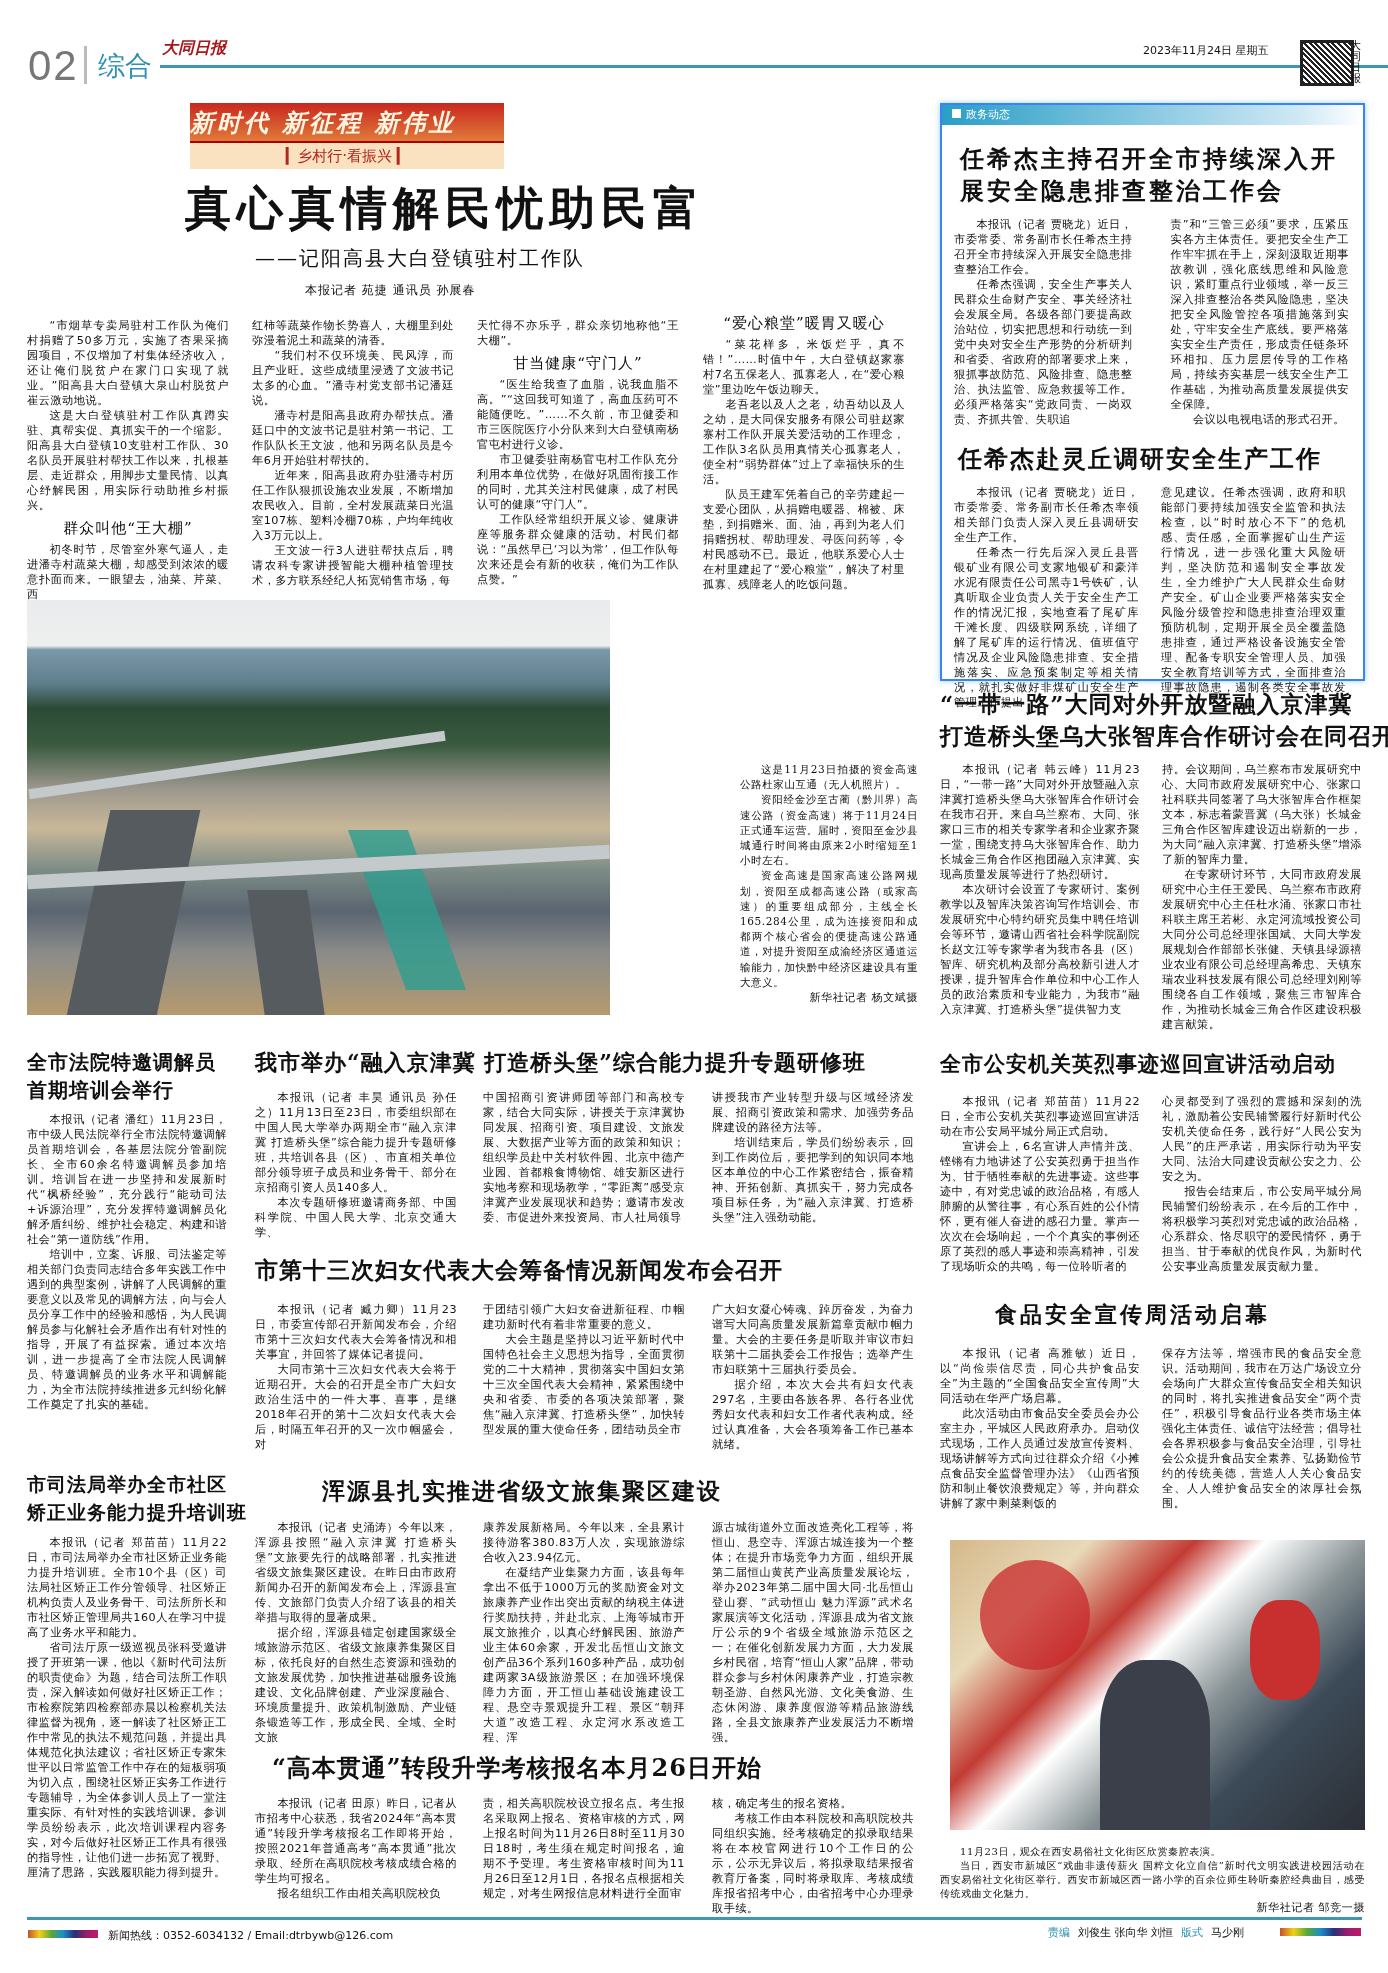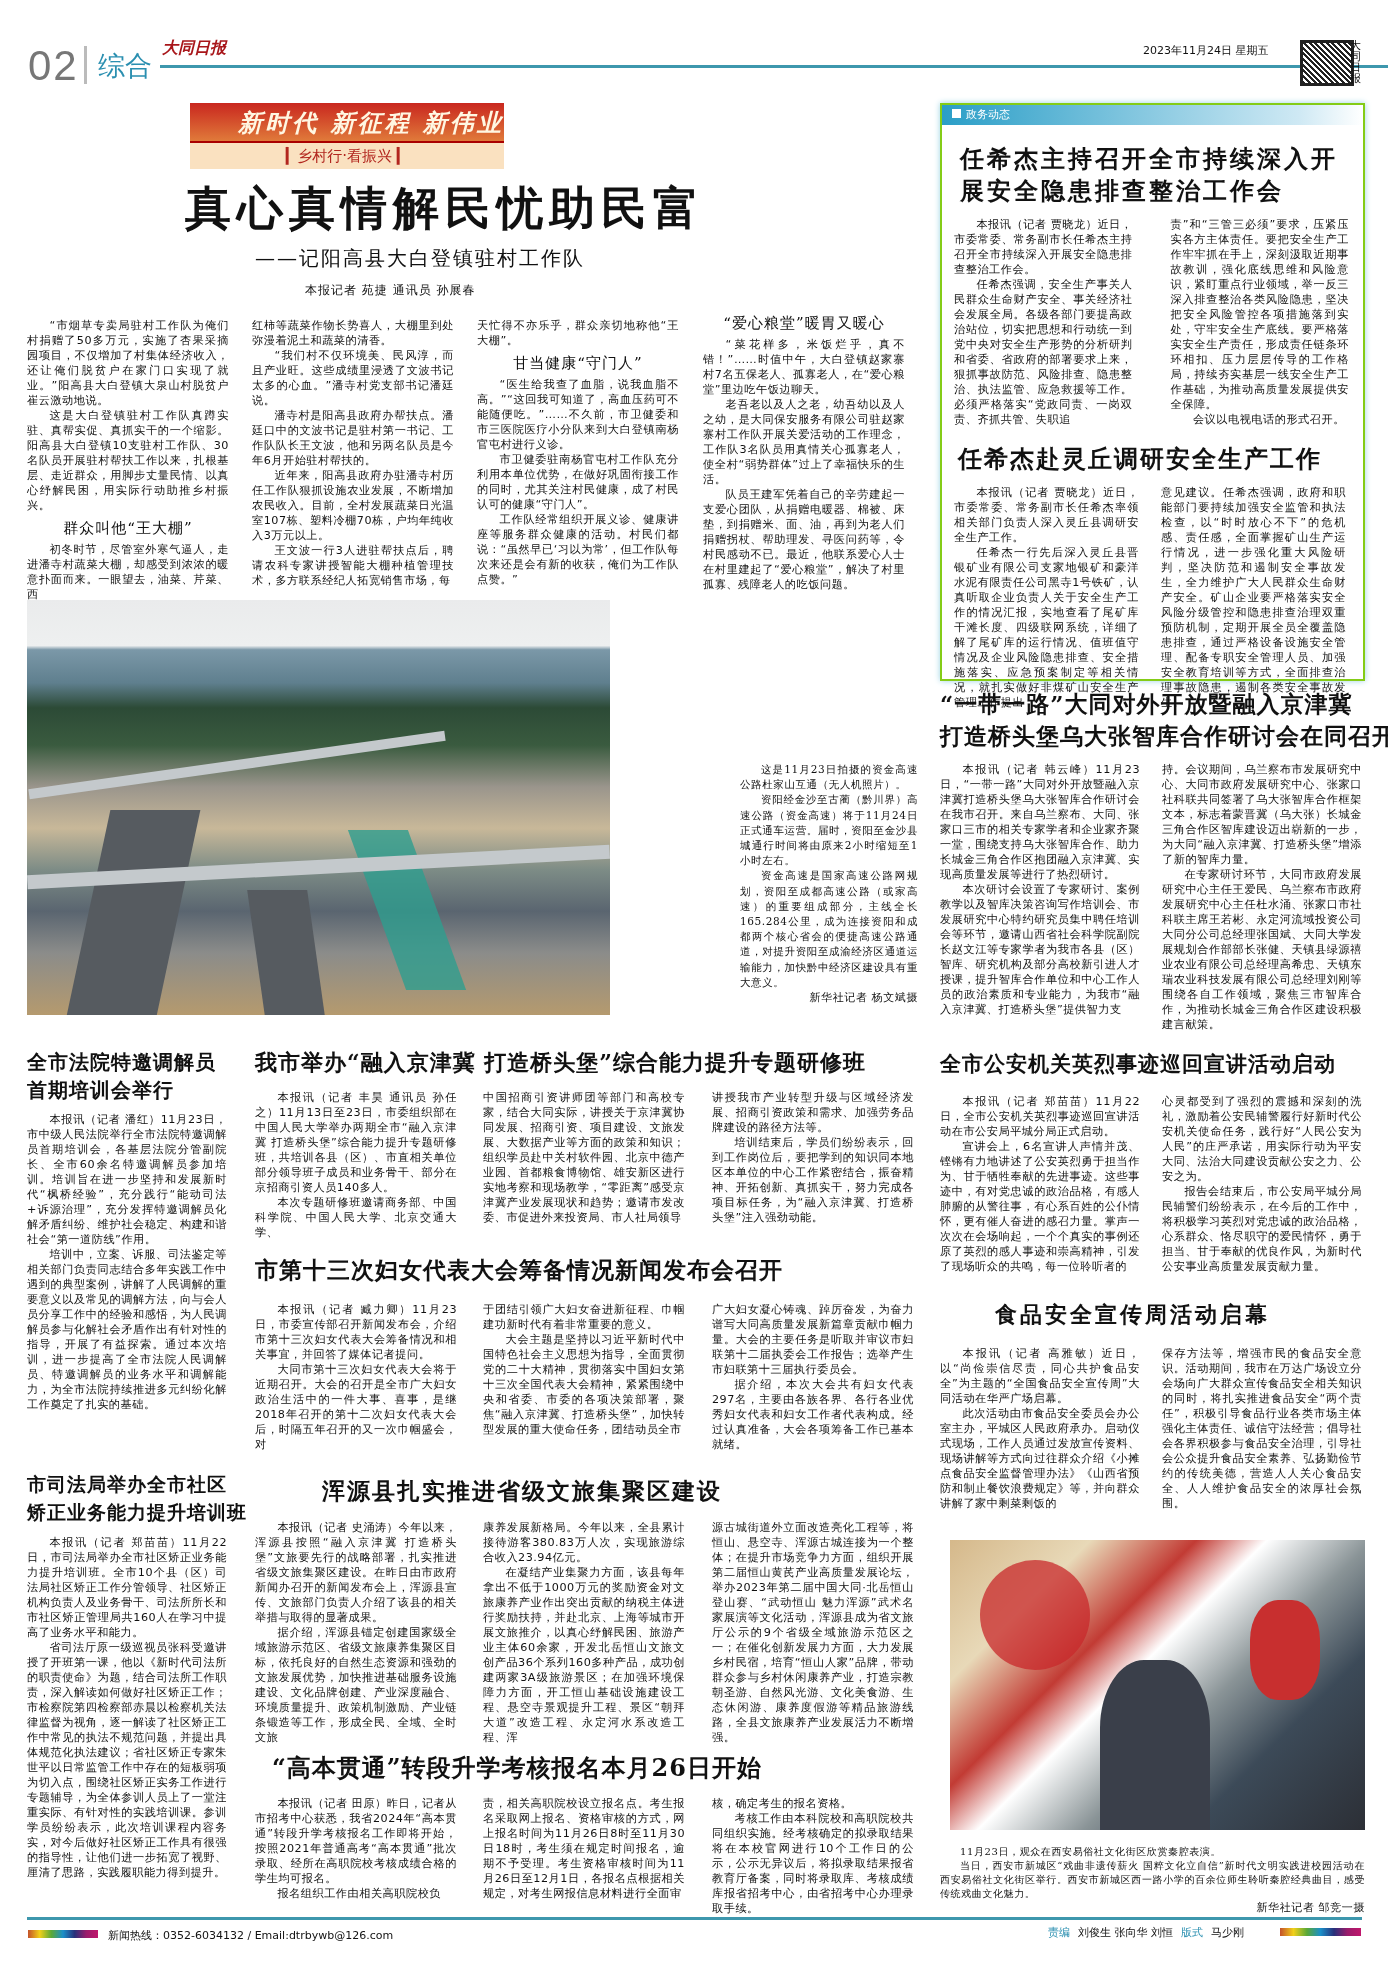--- a/index.html
+++ b/index.html
@@ -7,38 +7,38 @@
 .abs{position:absolute}
 .masthead-num{left:28px;top:42px;font-size:42px;color:#777;font-family:"Liberation Sans",sans-serif;letter-spacing:2px}
 .masthead-bar{left:84px;top:46px;width:3px;height:38px;background:#bbb}
 .masthead-sec{left:98px;top:48px;font-size:27px;color:#2a8fb0}
 .logo{left:162px;top:38px;font-size:16px;color:#a8161a;font-family:"DejaVu Serif",serif;font-weight:bold;font-style:italic}
 .topline{left:160px;top:65px;width:1232px;height:3px;background:#3d97ad}
 .date{left:1143px;top:43px;font-size:11px}
 .qr{left:1300px;top:40px;width:54px;height:46px;background:repeating-linear-gradient(45deg,#222 0 2px,#fff 2px 4px),#222;border:3px solid #222}
 .qr-text{left:1350px;top:40px;font-size:11px;line-height:11px;width:14px;word-break:break-all}
 .banner{left:190px;top:103px;width:314px;height:66px}
-.banner-top{height:40px;background:linear-gradient(#c9271f,#e07a3a);color:#fff7e2;font-family:"DejaVu Serif",serif;font-weight:bold;font-style:italic;font-size:24px;text-align:right;line-height:40px;letter-spacing:3px;border-bottom:2px solid #a00}
+.banner-top{height:40px;background:linear-gradient(#c9271f,#e07a3a);color:#fff7e2;font-family:"DejaVu Serif",serif;font-weight:bold;font-style:italic;font-size:24px;text-align:left;line-height:40px;letter-spacing:3px;border-bottom:2px solid #a00}
 .banner-bot{height:26px;background:#fae1c0;color:#b2261e;text-align:center;font-size:15px;line-height:26px}
 .h1{left:185px;top:178px;font-size:46px;font-weight:bold;letter-spacing:6px}
 .h1sub{left:255px;top:245px;font-size:20px;font-family:"DejaVu Serif",serif;letter-spacing:2px}
 .byline{left:305px;top:282px;font-size:12px;letter-spacing:1px}
 .col{font-size:11.2px;line-height:15px;text-align:justify;letter-spacing:.5px}
 .col p{text-indent:2em}
 .subhead{font-size:15px;text-align:center;margin:8px 0 6px;font-family:"DejaVu Serif",serif;letter-spacing:1px}
 .photo{left:27px;top:600px;width:583px;height:415px;background:linear-gradient(180deg,#eaebec 0,#eef0f0 11%,#7b98a8 12%,#5f7f8e 20%,#2c4a36 26%,#3a5b3f 35%,#9a958c 45%,#c8b899 55%,#7d8c86 65%,#5a6570 75%,#8b8c8a 85%,#b59a6e 100%);overflow:hidden}
 .photo .road1{position:absolute;left:0;top:260px;width:583px;height:14px;background:#c4c9cc;transform:rotate(-3deg)}
 .photo .road2{position:absolute;left:0;top:160px;width:420px;height:10px;background:#c4c9cc;transform:rotate(-8deg)}
 .photo .lane{position:absolute;left:60px;top:210px;width:90px;height:220px;background:#565b60;transform:skewX(-12deg)}
 .photo .lane2{position:absolute;left:230px;top:290px;width:60px;height:140px;background:#565b60;transform:skewX(8deg)}
 .photo .green{position:absolute;left:350px;top:230px;width:60px;height:160px;background:#2e9e8e;transform:skewX(20deg);opacity:.8}
 .caption{font-size:10.5px;line-height:15.2px;font-family:"DejaVu Serif",serif;text-align:justify;letter-spacing:.6px}
 .caption p{text-indent:2em}
 .credit{text-align:right;font-family:"DejaVu Sans",sans-serif;font-size:11px}
-.box{left:940px;top:103px;width:425px;height:578px;border:2px solid #84cc16;box-shadow:0 0 6px #9cd3e3}
+.box{left:940px;top:103px;width:425px;height:578px;border:2px solid #3b82f6;box-shadow:0 0 6px #9cd3e3}
 .box-tag{height:20px;background:linear-gradient(90deg,#2a9ec7,#cfe9f4 85%,#fff);color:#fff;font-size:11px;line-height:20px;padding-left:10px}
 .box-tag span.sq{display:inline-block;width:9px;height:9px;background:#fff;margin-right:5px}
 .box h2{font-size:24px;font-family:"DejaVu Serif",serif;font-weight:bold;letter-spacing:3px;line-height:32px;padding:18px 14px 0 18px}
 .box h3{font-size:24px;font-family:"DejaVu Serif",serif;font-weight:bold;letter-spacing:2px;padding:0 16px}
 .h2cn{font-family:"DejaVu Serif",serif;font-weight:bold;letter-spacing:1px;white-space:nowrap}
 .hr-blue{background:#3d97ad;height:3px}
 .footer-text{font-size:11px}
 .spectrum{background:linear-gradient(90deg,#c4522a,#f1d01a,#5aa837,#1b8fc9,#28307a,#9a1c6b,#c0176c)}
 .photo2{left:950px;top:1540px;width:415px;height:290px;background:linear-gradient(135deg,#d5b88a 0,#e8d9b8 20%,#c23b34 35%,#fff 45%,#8a9497 60%,#3c4a58 75%,#2c2f36 100%);overflow:hidden}
 .photo2 .person{position:absolute;left:150px;top:120px;width:110px;height:170px;background:#3a3f4a;border-radius:40% 40% 0 0}

